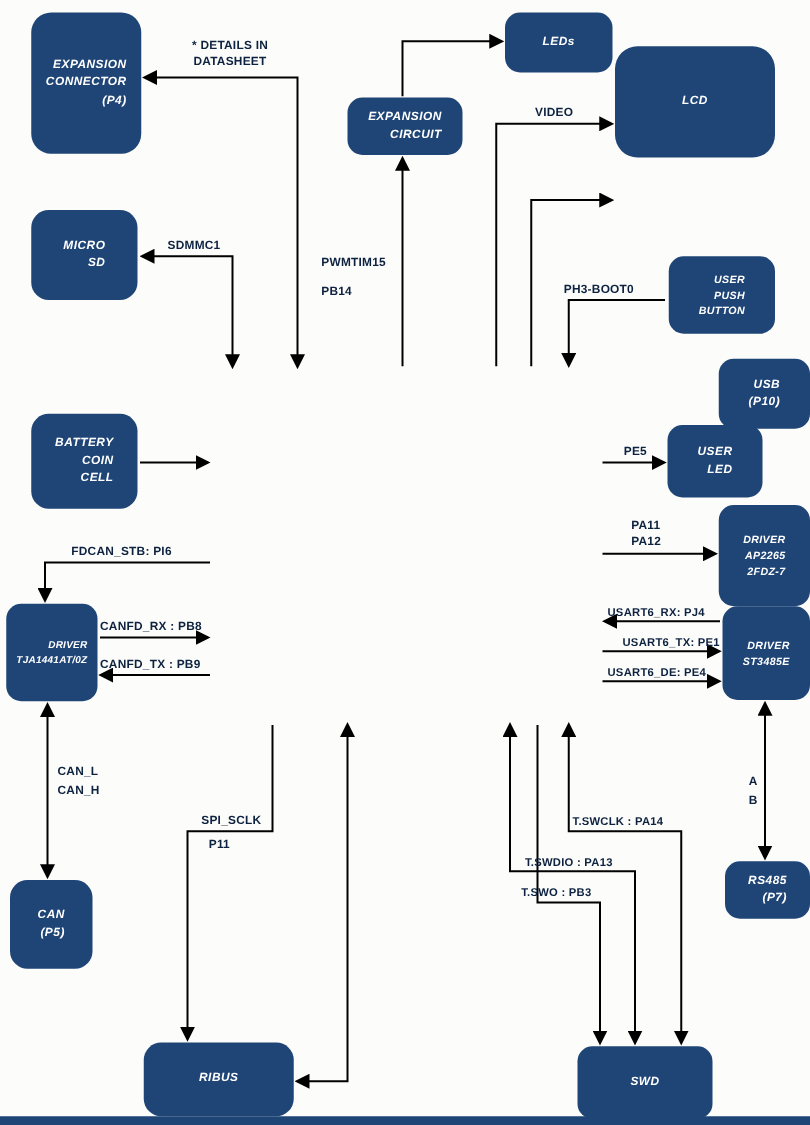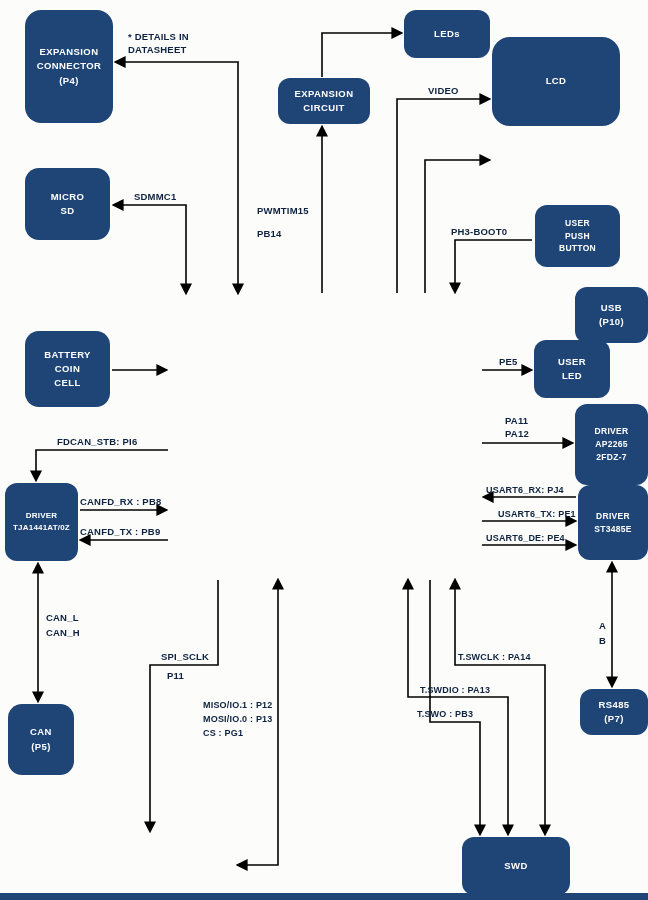--- a/index.html
+++ b/index.html
@@ -7,22 +7,22 @@
   .stage {
     position:relative; width:648px; height:900px; margin:0 auto;
     background:var(--background,#fcfcfa); overflow:hidden;
     font-family:"Liberation Sans", sans-serif;
   }
   .wires { position:absolute; left:0; top:0; width:648px; height:900px; }
   .wires polyline { fill:none; stroke:var(--wire,#000); stroke-width:1.6px; }
   .box {
     position:absolute; background:var(--box_blue,#1e4576); color:var(--box_text,#fff);
     border-radius:14px; display:flex; align-items:center; justify-content:center;
-    text-align:center; font-weight:bold; font-size:9.5px; letter-spacing:.4px;
-    line-height:1.5; white-space:pre-line;
+    text-align:right; font-weight:bold; font-size:9.5px; letter-spacing:.4px;
+    line-height:1.5; white-space:pre-line;font-style:italic;
   }
   .box.f8  { font-size:8px;  letter-spacing:.2px; }
   .box.f85 { font-size:8.5px; letter-spacing:.3px; }
   .mcu {
     position:absolute; left:170px; top:295px; width:310px; height:283px;
     border-radius:28px;
     background:linear-gradient(140deg, var(--mcu_orange_light,#fbab1b) 0%, var(--mcu_orange_dark,#f58220) 75%);
     display:flex; align-items:center; justify-content:center;
     font-family:"DejaVu Sans", sans-serif; font-weight:bold; font-size:45px;
     color:#181818; letter-spacing:1px;
@@ -96,46 +96,44 @@
 (P10)</div>
   <div class="box" style="left:534px;top:340px;width:76px;height:58px;border-radius:12px">USER
 LED</div>
   <div class="box f85" style="left:575px;top:404px;width:73px;height:81px;border-radius:12px">DRIVER
 AP2265
 2FDZ-7</div>
   <div class="box f85" style="left:578px;top:485px;width:70px;height:75px;border-radius:12px">DRIVER
 ST3485E</div>
   <div class="box" style="left:580px;top:689px;width:68px;height:46px;border-radius:12px">RS485
 (P7)</div>
+  <div class="box" style="left:115px;top:834px;width:120px;height:59px">RIBUS</div>
   <div class="box" style="left:462px;top:837px;width:108px;height:58px;border-radius:12px">SWD</div>
 
 
-  <div class="sig" style="left:128px;top:31px;width:112px;text-align:left">* DETAILS IN
+  <div class="sig" style="left:128px;top:31px;width:112px;text-align:center">* DETAILS IN
 DATASHEET</div>
   <div class="sig" style="left:134px;top:191px">SDMMC1</div>
   <div class="sig lh-gap" style="left:257px;top:200px">PWMTIM15
 PB14</div>
   <div class="sig" style="left:428px;top:85px">VIDEO</div>
   <div class="sig" style="left:451px;top:226px">PH3-BOOT0</div>
   <div class="sig" style="left:499px;top:356px">PE5</div>
   <div class="sig" style="left:505px;top:415px">PA11
 PA12</div>
   <div class="sig small" style="left:486px;top:484px">USART6_RX:  PJ4</div>
   <div class="sig small" style="left:498px;top:508px">USART6_TX:  PE1</div>
   <div class="sig small" style="left:486px;top:532px">USART6_DE: PE4</div>
   <div class="sig" style="left:57px;top:436px">FDCAN_STB: PI6</div>
   <div class="sig" style="left:80px;top:496px">CANFD_RX : PB8</div>
   <div class="sig" style="left:80px;top:526px">CANFD_TX : PB9</div>
   <div class="sig lh-md" style="left:46px;top:611px">CAN_L
 CAN_H</div>
   <div class="sig" style="left:161px;top:651px">SPI_SCLK</div>
   <div class="sig" style="left:167px;top:670px">P11</div>
-  <div class="sig lh-md small" style="left:203px;top:699px">MISO/IO.1 : P12
-MOSI/IO.0 : P13
-CS : PG1</div>
   <div class="sig small" style="left:458px;top:651px">T.SWCLK : PA14</div>
   <div class="sig small" style="left:420px;top:684px">T.SWDIO : PA13</div>
   <div class="sig small" style="left:417px;top:708px">T.SWO : PB3</div>
   <div class="sig lh-md" style="left:599px;top:619px">A
 B</div>
 
   <div class="footer"></div>
 </div>
 
 </body></html>

